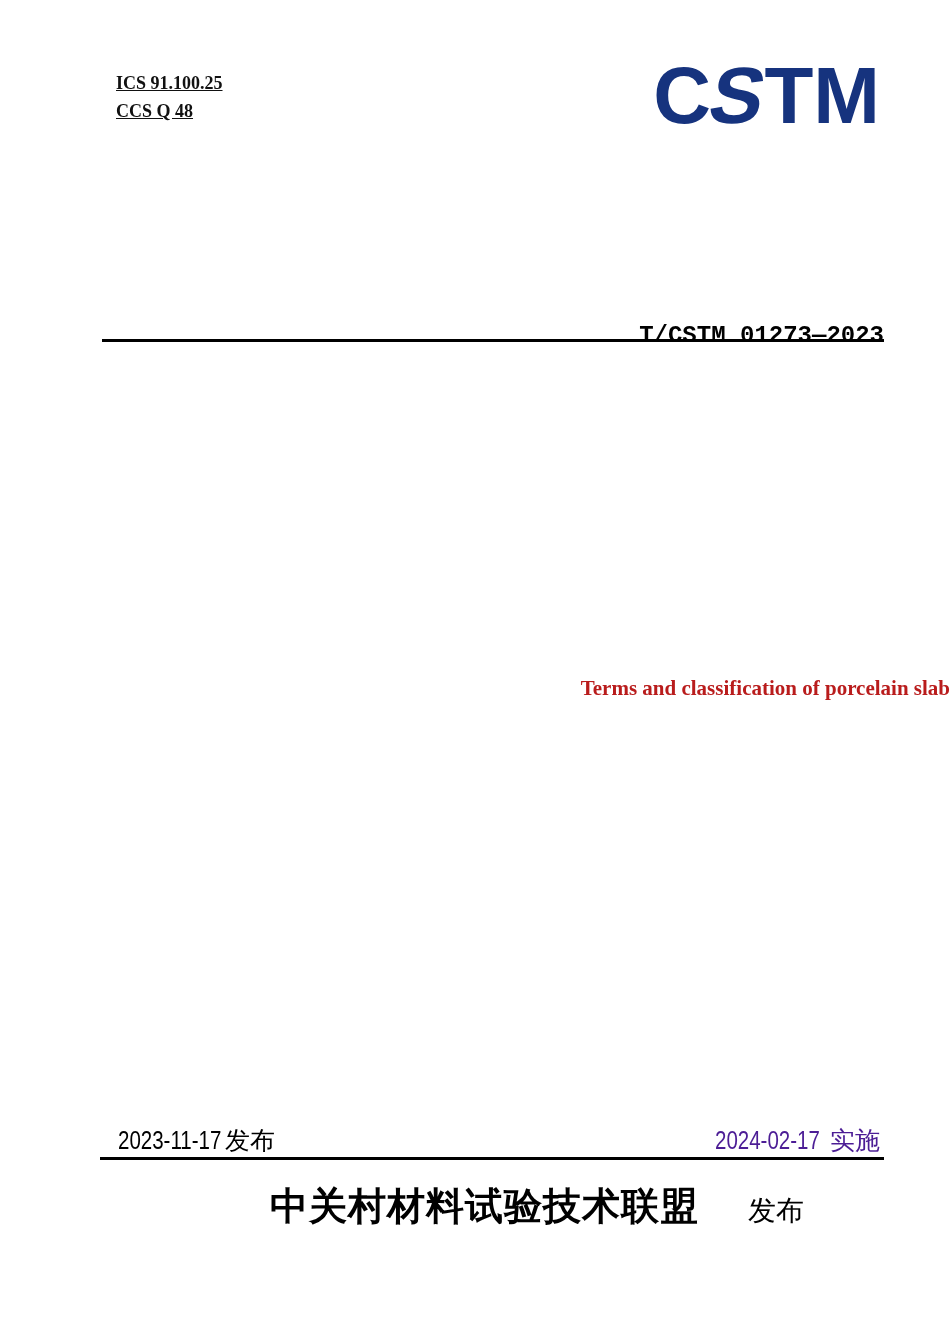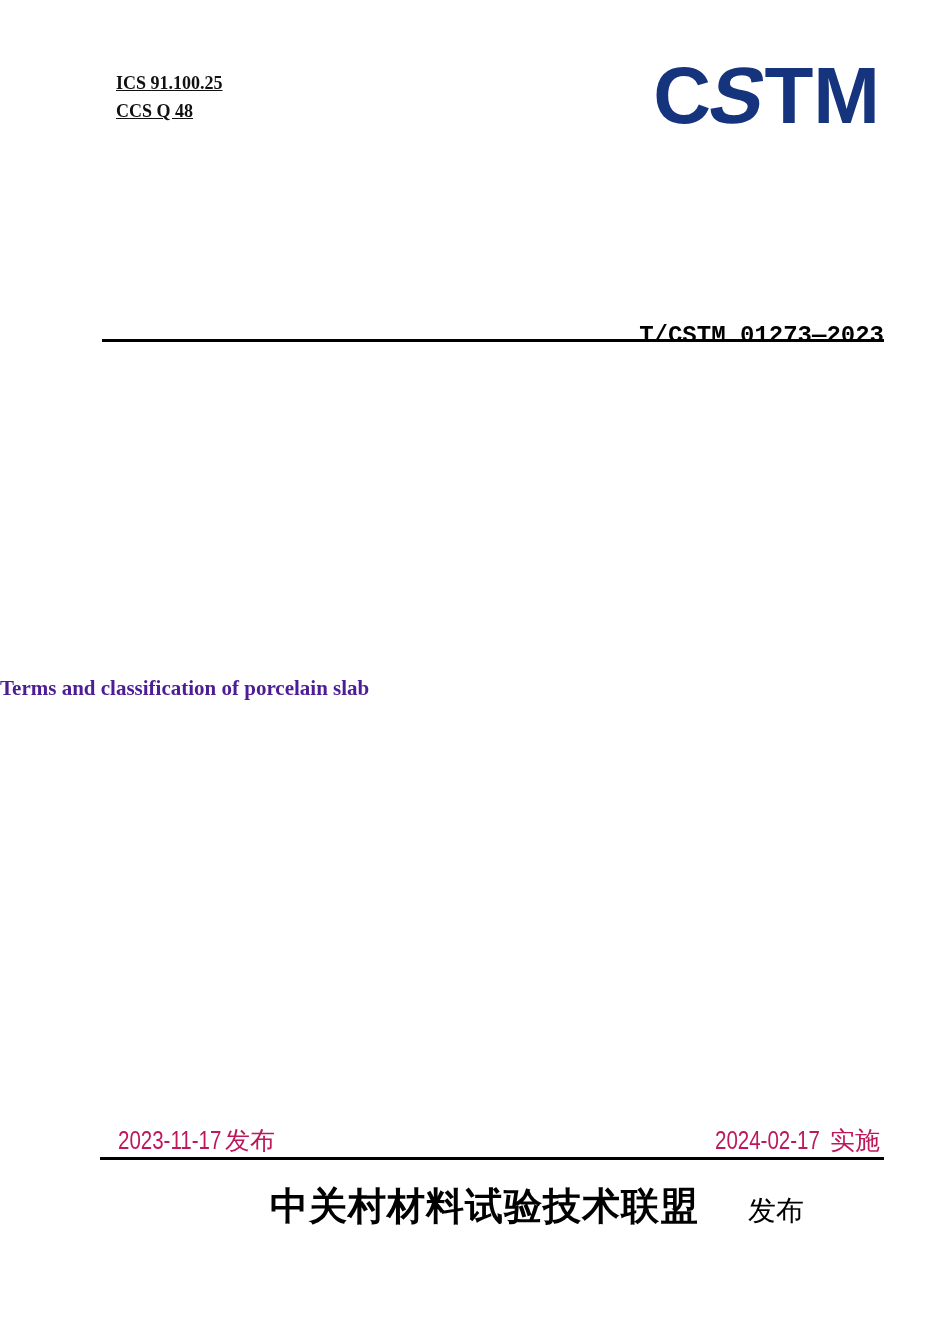--- a/index.html
+++ b/index.html
@@ -101,47 +101,47 @@
     line-height: 1.15;
     letter-spacing: 2px;
     color: #000000;
     white-space: nowrap;
   }
   .doc-title-en {
     position: absolute;
     left: 0;
     top: 676px;
     width: 100%;
-    text-align: left;
+    text-align: right;
     font-family: "Liberation Serif", serif;
     font-weight: bold;
     font-size: 21px;
     line-height: 1.2;
-    color: #4c1d95;
+    color: #b91c1c;
     white-space: nowrap;
   }
 
   
   .date-left {
     position: absolute;
     left: 118px;
     top: 1127px;
     font-size: 25px;
     line-height: 1.1;
-    color: #be185d;
+    color: #000000;
     white-space: nowrap;
     text-align: center;
   }
   .date-right {
     position: absolute;
     right: 70px;
     top: 1127px;
     font-size: 25px;
     line-height: 1.1;
-    color: #be185d;
+    color: #4c1d95;
     white-space: nowrap;
   }
   .date-num {
     display: inline-block;
     transform: scaleX(0.82);
     transform-origin: left center;
     letter-spacing: 0px;
   }
   .date-right .date-num { transform-origin: left center; }
   .date-label { display: inline-block; margin-left: 2px; }

